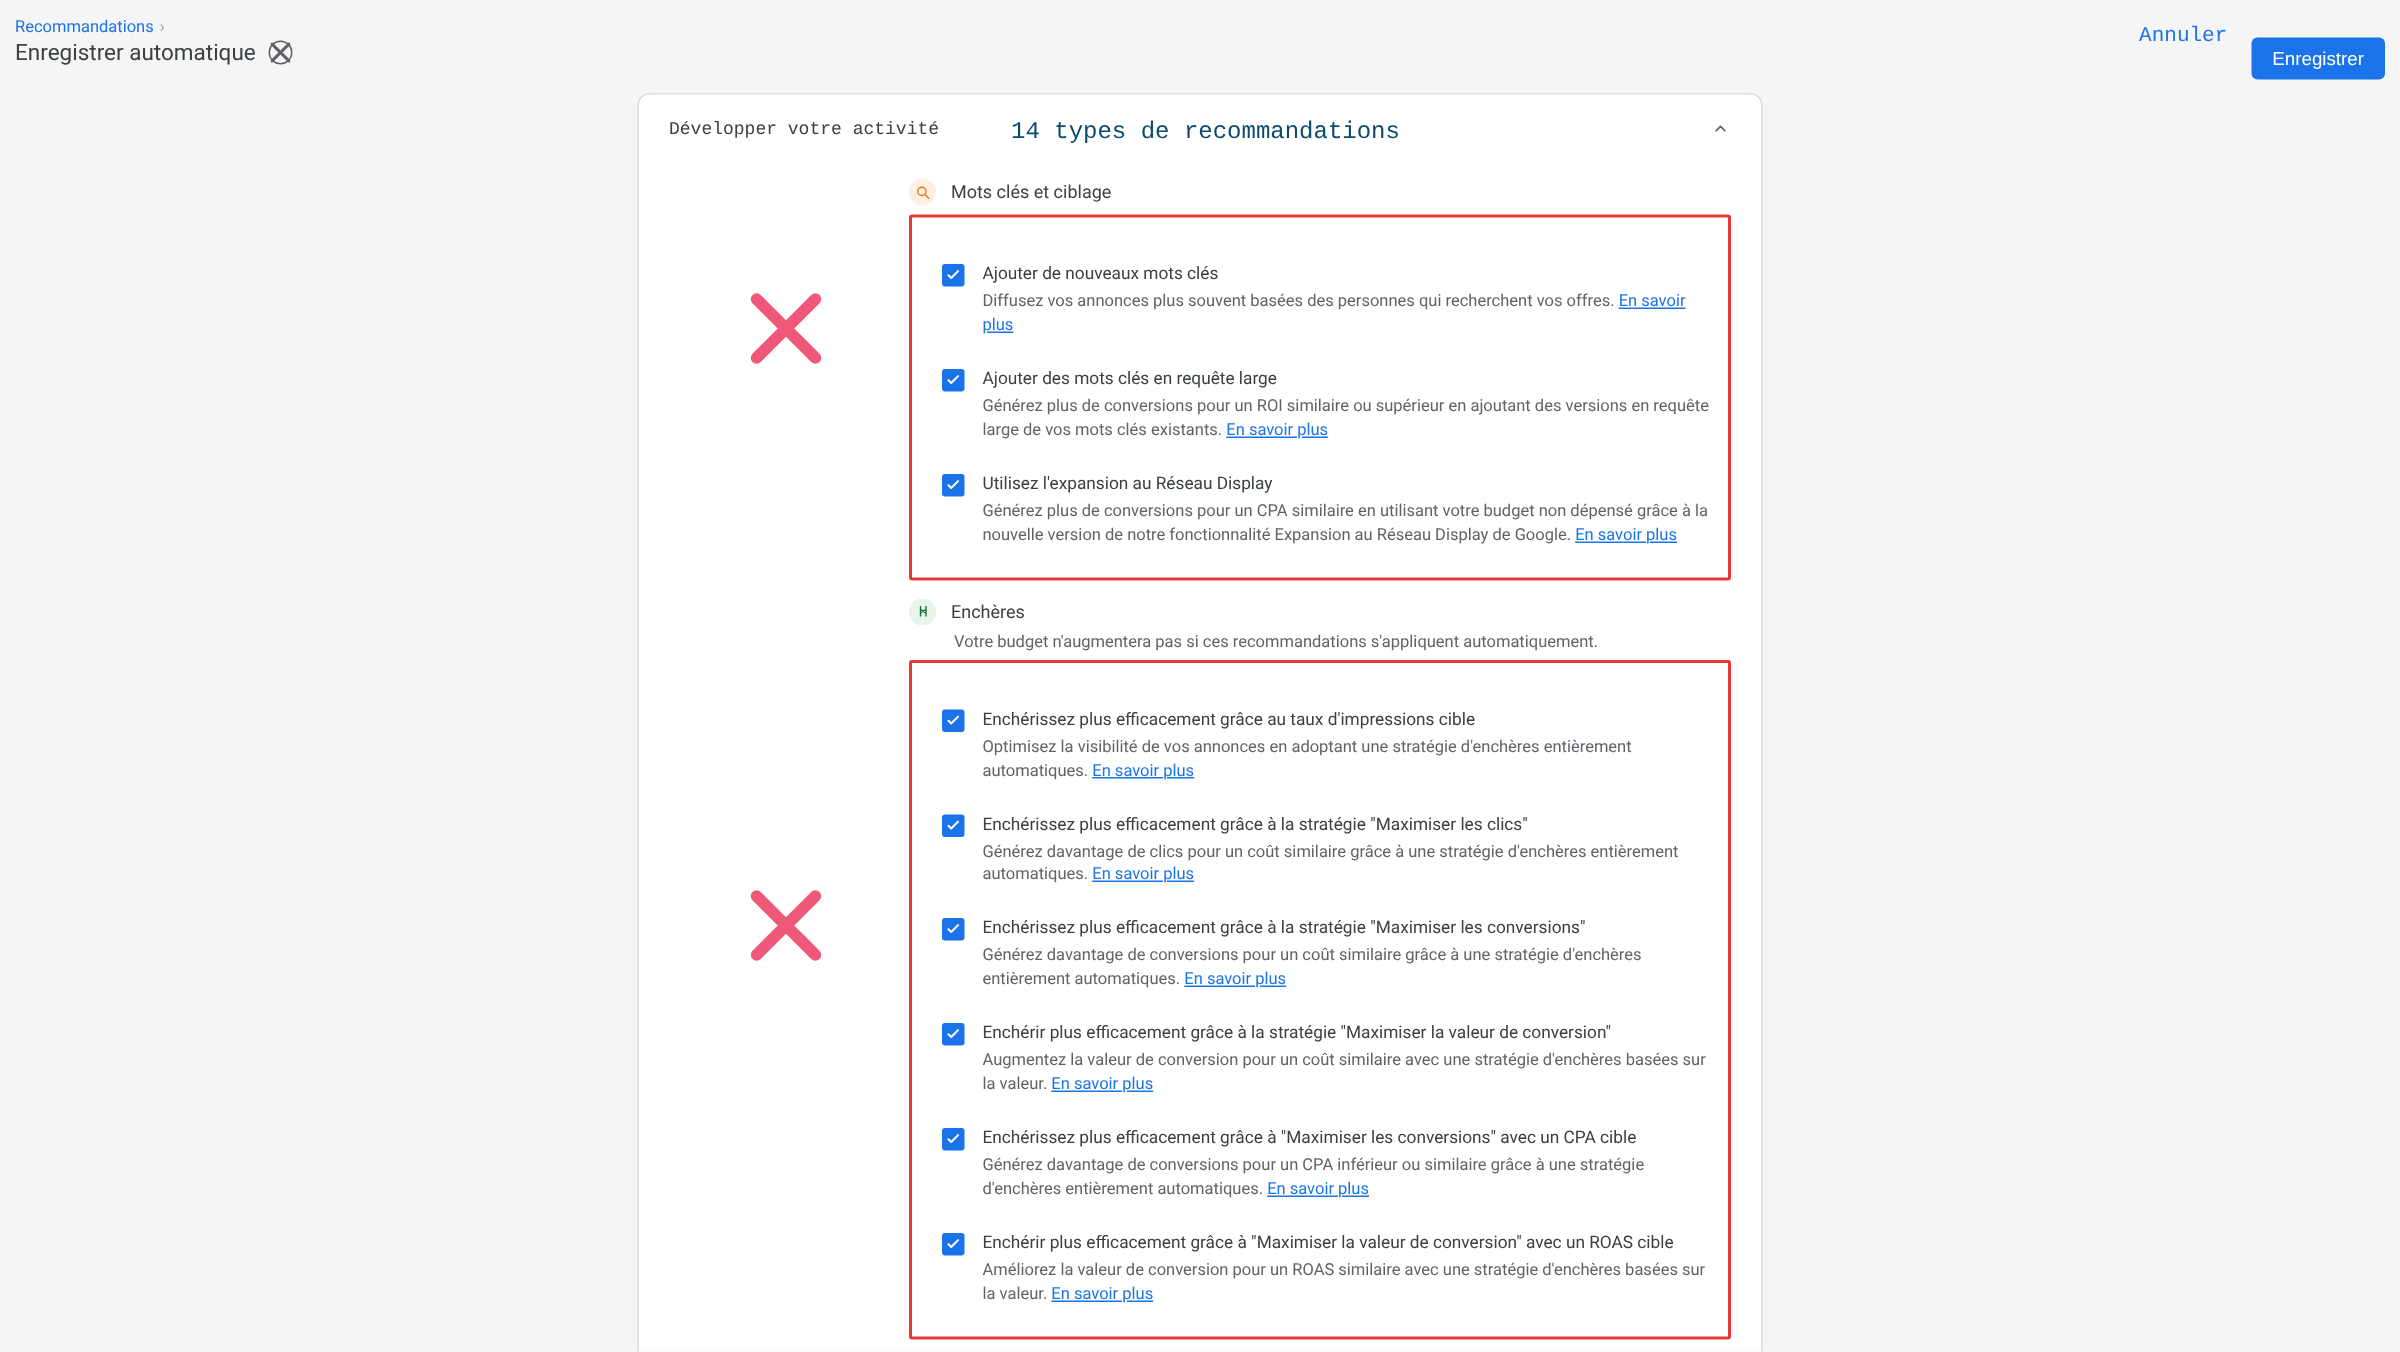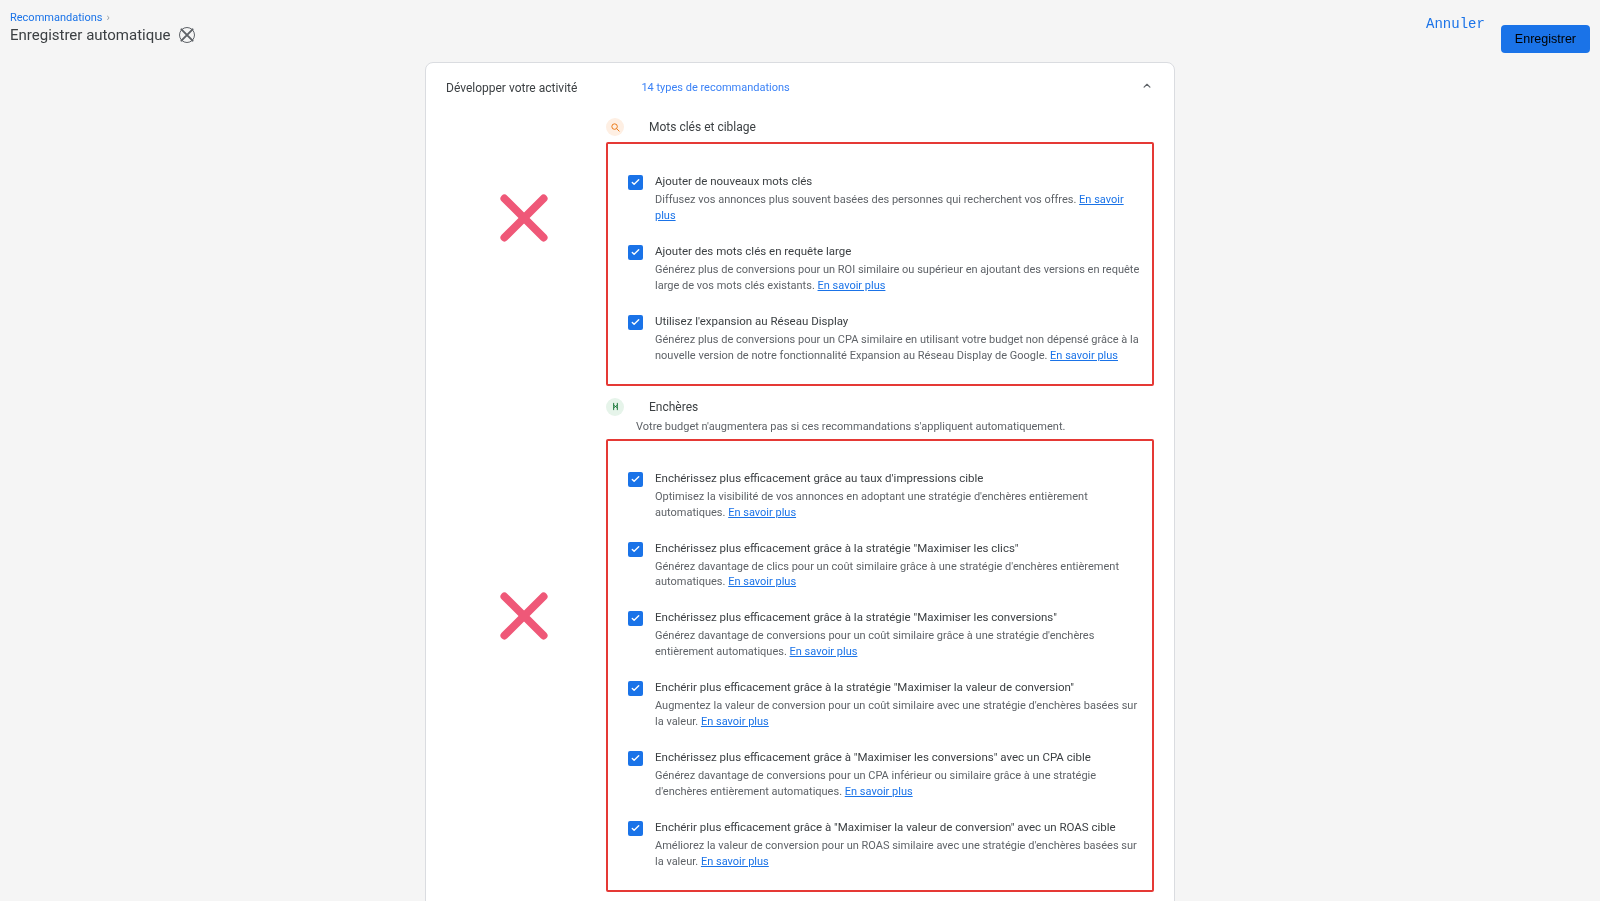--- a/index.html
+++ b/index.html
@@ -59,65 +59,66 @@
     color: #1a73e8;
     font-size: 14px;
     background: none;
     border: none;
     cursor: pointer;
     padding: 8px 4px;
     font-family: Liberation Mono, monospace;
   }
   .btn-primary {
     background: #1a73e8;
-    color: #000000;
+    color: #ffffff;
     border: none;
     border-radius: 4px;
     padding: 7px 14px;
     font-size: 12.5px;
     font-weight: 500;
     cursor: pointer;
     margin-top: 30px;
   }
   .card {
     width: 750px;
     margin: 14px auto 0 auto;
     background: #fff;
     border: 1px solid #dadce0;
     border-radius: 8px;
     padding: 16px 20px 20px 20px;
     position: relative;
   }
   .card-header {
     display: flex;
-    align-items: center;
-    gap: 64px;
+    align-items: flex-start;
+    gap: 48px;
     padding-bottom: 10px;
+    font-family: Liberation Mono, monospace;
   }
   .card-title {
     font-size: 12px;
     color: #3c4043;
   }
   .card-sub {
-    font-size: 11px;
-    color: #3b82f6;
+    font-size: 16px;
+    color: #0c4a6e;
   }
   .collapse {
     margin-left: auto;
     cursor: pointer;
     color: #5f6368;
   }
   .section {
     position: relative;
     margin-top: 12px;
   }
   .section-head {
     display: flex;
     align-items: center;
-    gap: 25px;
+    gap: 10px;
     margin-left: 160px;
     margin-bottom: 4px;
   }
   .section-head .icon-pill {
     width: 18px; height:18px; border-radius:50%;
     display:flex; align-items:center; justify-content:center;
     font-size:11px;
   }
   .icon-orange { background:#feefe3; color:#e8710a; }
   .icon-green  { background:#e6f4ea; color:#137333; }

